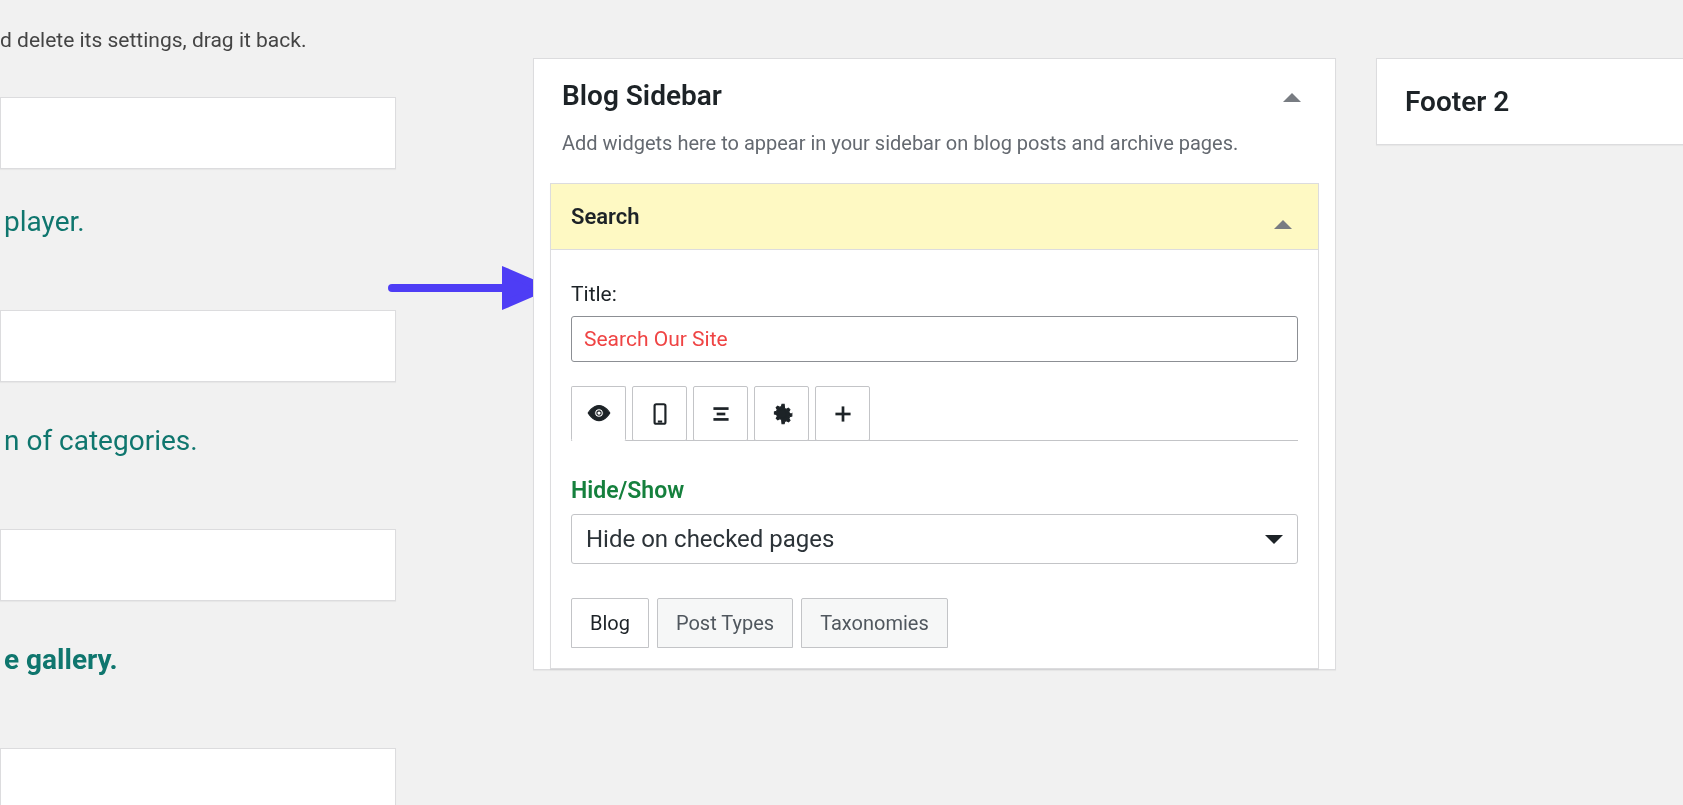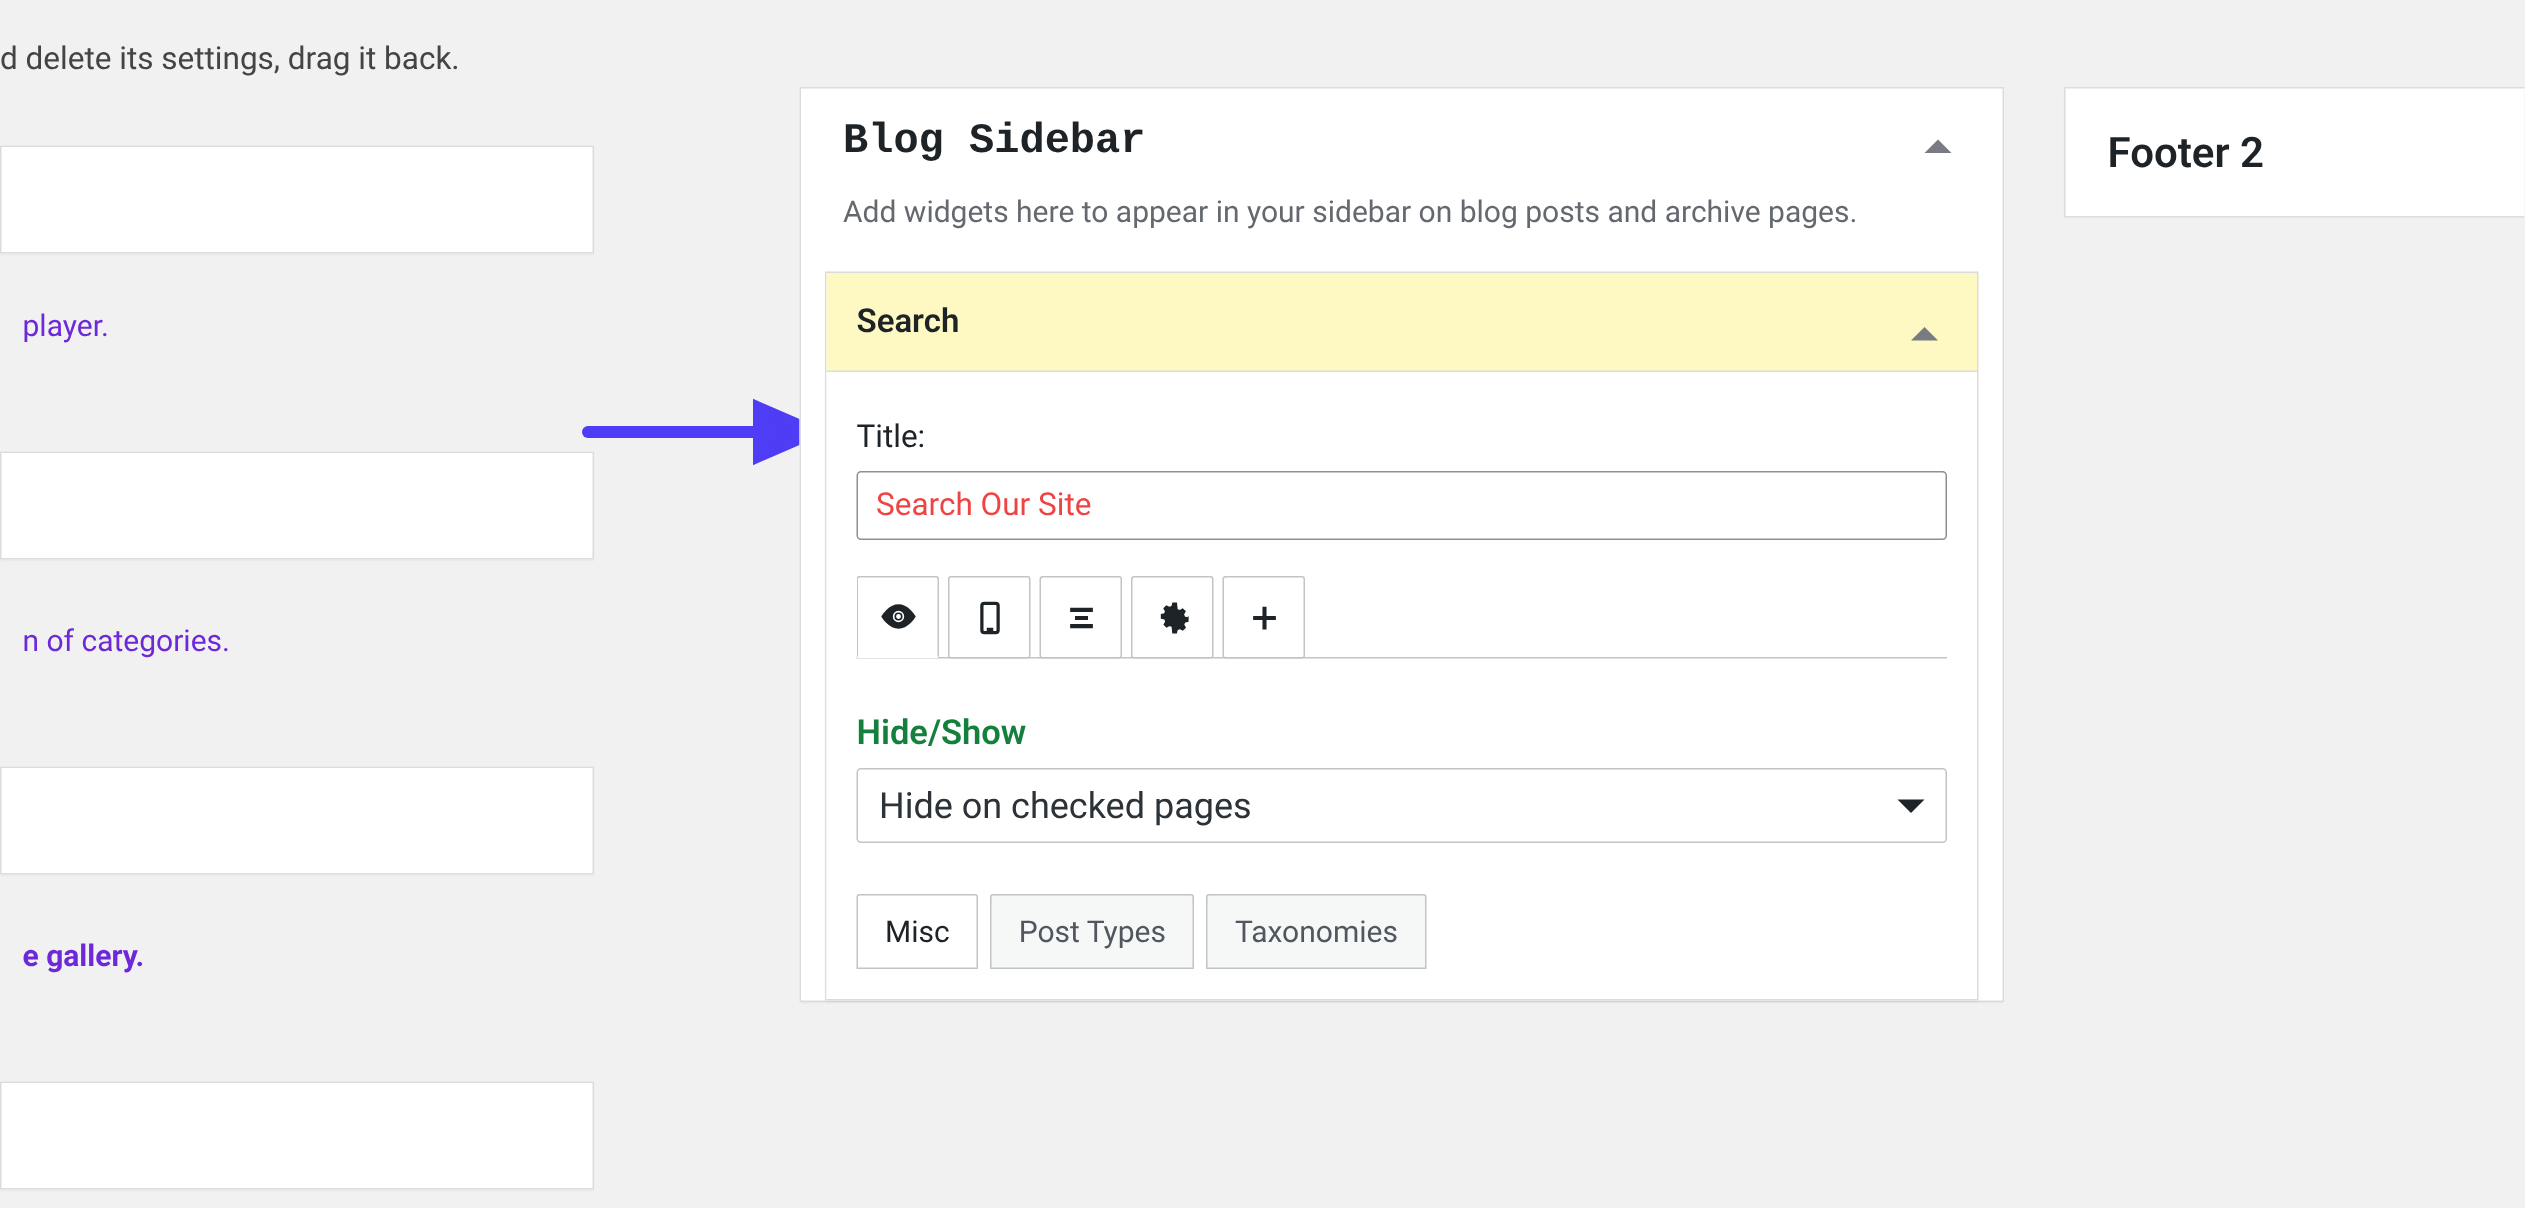--- a/index.html
+++ b/index.html
@@ -35,24 +35,23 @@
     border: 1px solid #dcdcde;
     box-shadow: 0 1px 1px rgba(0,0,0,0.04);
     width: 396px;
     margin-left: 0;
   }
   .left-stub-1 { margin-top: 45px; height: 72px; }
   .left-stub-2 { margin-top: 72px; height: 72px; }
   .left-stub-3 { margin-top: 72px; height: 72px; }
   .left-stub-4 { margin-top: 72px; height: 72px; }
   .left-caption {
-    color: #6d28d9;
-    font-size: 20px;
+    color: #0f766e;
+    font-size: 28px;
     padding-left: 4px;
-    margin-left: 11px;
   }
   .left-cap-1 { margin-top: 36px; }
   .left-cap-2 { margin-top: 42px; }
   .left-cap-3 { margin-top: 42px; font-weight: bold; }
 
   
   .arrow {
     position: absolute;
     left: 388px;
     top: 248px;
@@ -80,21 +79,20 @@
   .panel-header {
     display: flex;
     align-items: flex-start;
     justify-content: space-between;
     padding: 20px 28px 4px 28px;
   }
   .panel-title {
     font-size: 28px;
     font-weight: 600;
     color: #1d2327;
-    font-family: Liberation Mono, monospace;
   }
   .panel-desc {
     color: #646970;
     font-size: 20px;
     line-height: 1.55;
     padding: 12px 28px 24px 28px;
   }
   .caret {
     width: 0; height: 0;
     border-left: 9px solid transparent;
@@ -314,21 +312,21 @@
       </div>
       <div class="tabs-underline"></div>
 
       <div class="section-heading">Hide/Show</div>
       <div class="select">
         <span>Hide on checked pages</span>
         <span class="caret caret-down-small"></span>
       </div>
 
       <div class="lower-tabs">
-        <div class="ltab">Misc</div>
+        <div class="ltab">Blog</div>
         <div class="ltab inactive">Post Types</div>
         <div class="ltab inactive">Taxonomies</div>
       </div>
     </div>
   </div>
 </div>
 
 <div class="footer-panel">
   <div class="footer-title">Footer 2</div>
 </div>

